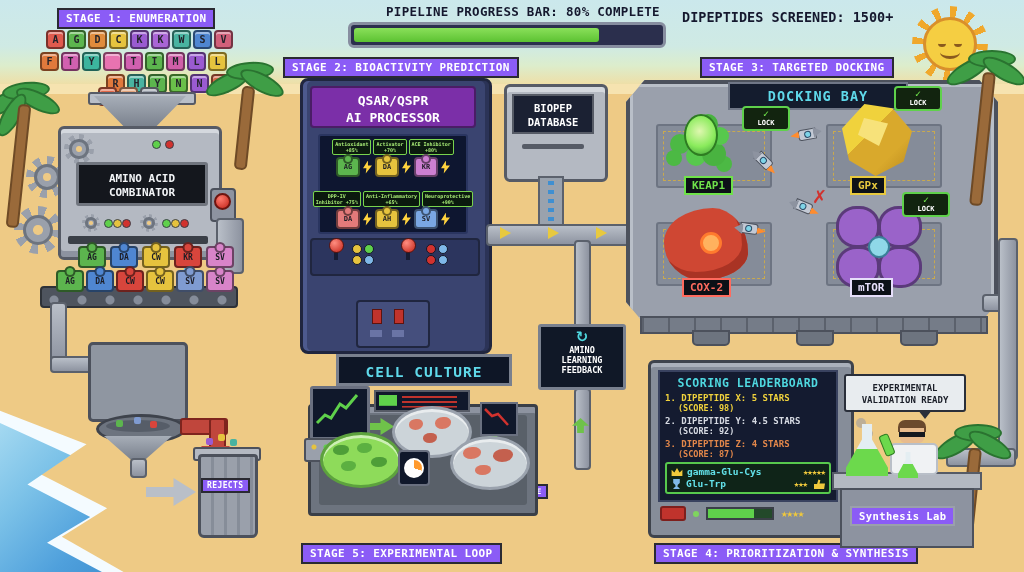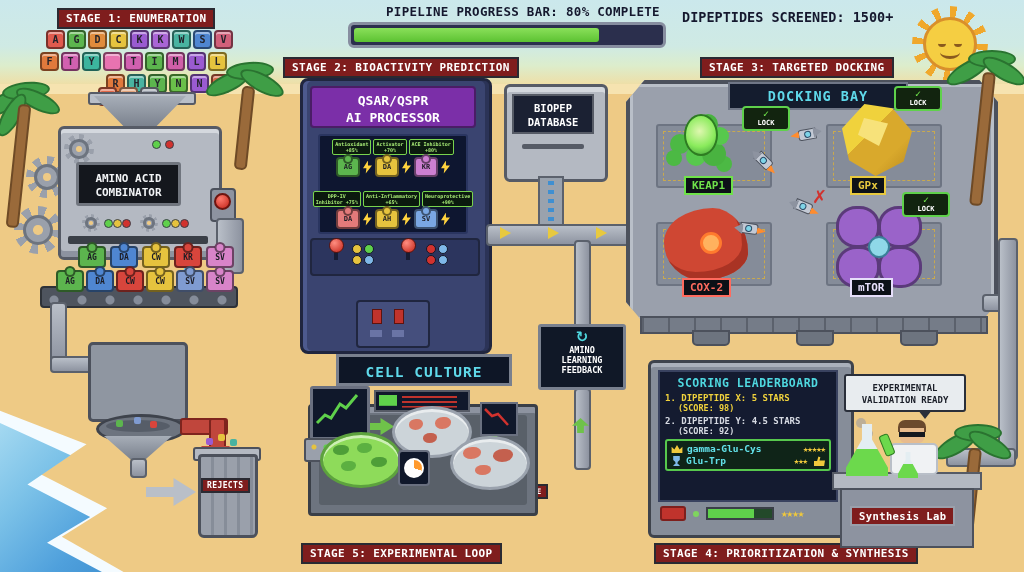--- a/index.html
+++ b/index.html
@@ -8,36 +8,36 @@
   .abs{position:absolute;}
   
   .sky{left:0;top:0;width:1024px;height:84px;background:linear-gradient(180deg,#cbe8ec 0%,#cfeae4 55%,#dcedcc 78%,#eedfa8 100%);}
   .sandband{left:0;top:84px;width:1024px;height:10px;background:#f6e3b0;}
   .ocean-foam{left:0;top:404px;width:206px;height:168px;background:#f4fbff;
     clip-path:polygon(0 4%,42% 24%,20% 42%,52% 62%,30% 79%,60% 100%,0 100%);}
   .ocean{left:0;top:410px;width:196px;height:162px;
     background:linear-gradient(135deg,#aadcf2 0%,#7cc2e8 30%,#4fa0dc 60%,#2f7fc4 100%);
     clip-path:polygon(0 8%,36% 28%,14% 46%,46% 66%,24% 82%,52% 100%,0 100%);}
   
-  .chip{position:absolute;background:#7f1d1d;color:#fff;font-weight:bold;font-size:11px;
+  .chip{position:absolute;background:#8b5cf6;color:#fff;font-weight:bold;font-size:11px;
     padding:2px 7px;border:2px solid #2a2a32;letter-spacing:.4px;white-space:nowrap;}
   .chip.small{font-size:8px;padding:1px 4px;}
   .plain-title{position:absolute;color:#15182e;font-weight:bold;font-size:12.5px;letter-spacing:.3px;}
   .stat-line{color:#15182e;font-weight:bold;font-size:13.5px;line-height:19px;white-space:nowrap;}
   
   .tile-row{position:absolute;display:flex;gap:2px;}
   .tile{width:15px;height:15px;border:2px solid rgba(0,0,0,.45);border-radius:4px;color:#23232b;
     font-weight:bold;font-size:10px;display:flex;align-items:center;justify-content:center;
     box-shadow:inset 0 2px 0 rgba(255,255,255,.45);}
   .funnel{left:94px;top:96px;width:92px;height:32px;background:linear-gradient(180deg,#a7aeb8,#79808c);
     clip-path:polygon(0 0,100% 0,66% 100%,34% 100%);}
   .funnel-rim{left:88px;top:92px;width:104px;height:9px;background:#b9bfc8;border:2px solid #565b66;border-radius:3px;}
   .machine{left:58px;top:126px;width:158px;height:128px;background:#b4b9c2;border:3px solid #565b66;border-radius:6px;
     box-shadow:inset 0 4px 0 #d4d8de, inset 0 -6px 0 #8d93a0;}
-  .machine-screen{left:76px;top:162px;width:105px;height:44px;background:#14171d;border:3px solid #70757e;border-radius:3px;
+  .machine-screen{left:76px;top:162px;width:132px;height:44px;background:#14171d;border:3px solid #70757e;border-radius:3px;
     color:#f2f4f6;font-weight:bold;font-size:11px;text-align:center;line-height:14px;padding-top:7px;box-sizing:border-box;}
   .gear{position:absolute;border-radius:50%;background:repeating-conic-gradient(#9aa0ab 0 22deg,rgba(0,0,0,0) 22deg 45deg);}
   .gear::after{content:"";position:absolute;inset:18%;border-radius:50%;background:#9aa0ab;border:3px solid #6d747f;}
   .gear::before{content:"";position:absolute;inset:40%;border-radius:50%;background:#eeca85;z-index:1;}
   .led{position:absolute;width:7px;height:7px;border-radius:50%;border:1px solid #3a3f47;}
   .red-button{left:210px;top:188px;width:22px;height:30px;background:#8d93a0;border:2px solid #4c515c;border-radius:4px;}
   .red-button::after{content:"";position:absolute;left:2px;top:3px;width:13px;height:13px;border-radius:50%;
     background:radial-gradient(circle at 35% 30%,#ff7a6e,#c22318);border:2px solid #6e1510;}
   .slot{left:68px;top:236px;width:140px;height:8px;background:#3a3f47;border-radius:2px;}
   .piece{position:relative;width:24px;height:18px;border:2px solid rgba(0,0,0,.5);border-radius:4px;color:#1c1c24;
@@ -602,20 +602,24 @@
     <div class="lb-title">SCORING LEADERBOARD</div>
     <div id="lb-entries">
         <div class="lb-e" style="color: rgb(240, 210, 60);">
           <div class="l1">1. DIPEPTIDE X: 5 STARS</div>
           <div class="l2">(SCORE: 98)</div>
         </div>
         <div class="lb-e" style="color: rgb(214, 218, 226);">
           <div class="l1">2. DIPEPTIDE Y: 4.5 STARS</div>
           <div class="l2">(SCORE: 92)</div>
         </div>
+        <div class="lb-e" style="color: rgb(226, 135, 74);">
+          <div class="l1">3. DIPEPTIDE Z: 4 STARS</div>
+          <div class="l2">(SCORE: 87)</div>
+        </div>
       </div>
     <div class="lb-hl" id="lb-hl">
         <div class="hl-row">
           <div class="crown"></div>
           <div>gamma-Glu-Cys</div>
           <div class="stars">★★★★★</div>
         </div>
         <div class="hl-row">
           <div class="trophy"></div>
           <div>Glu-Trp</div>

